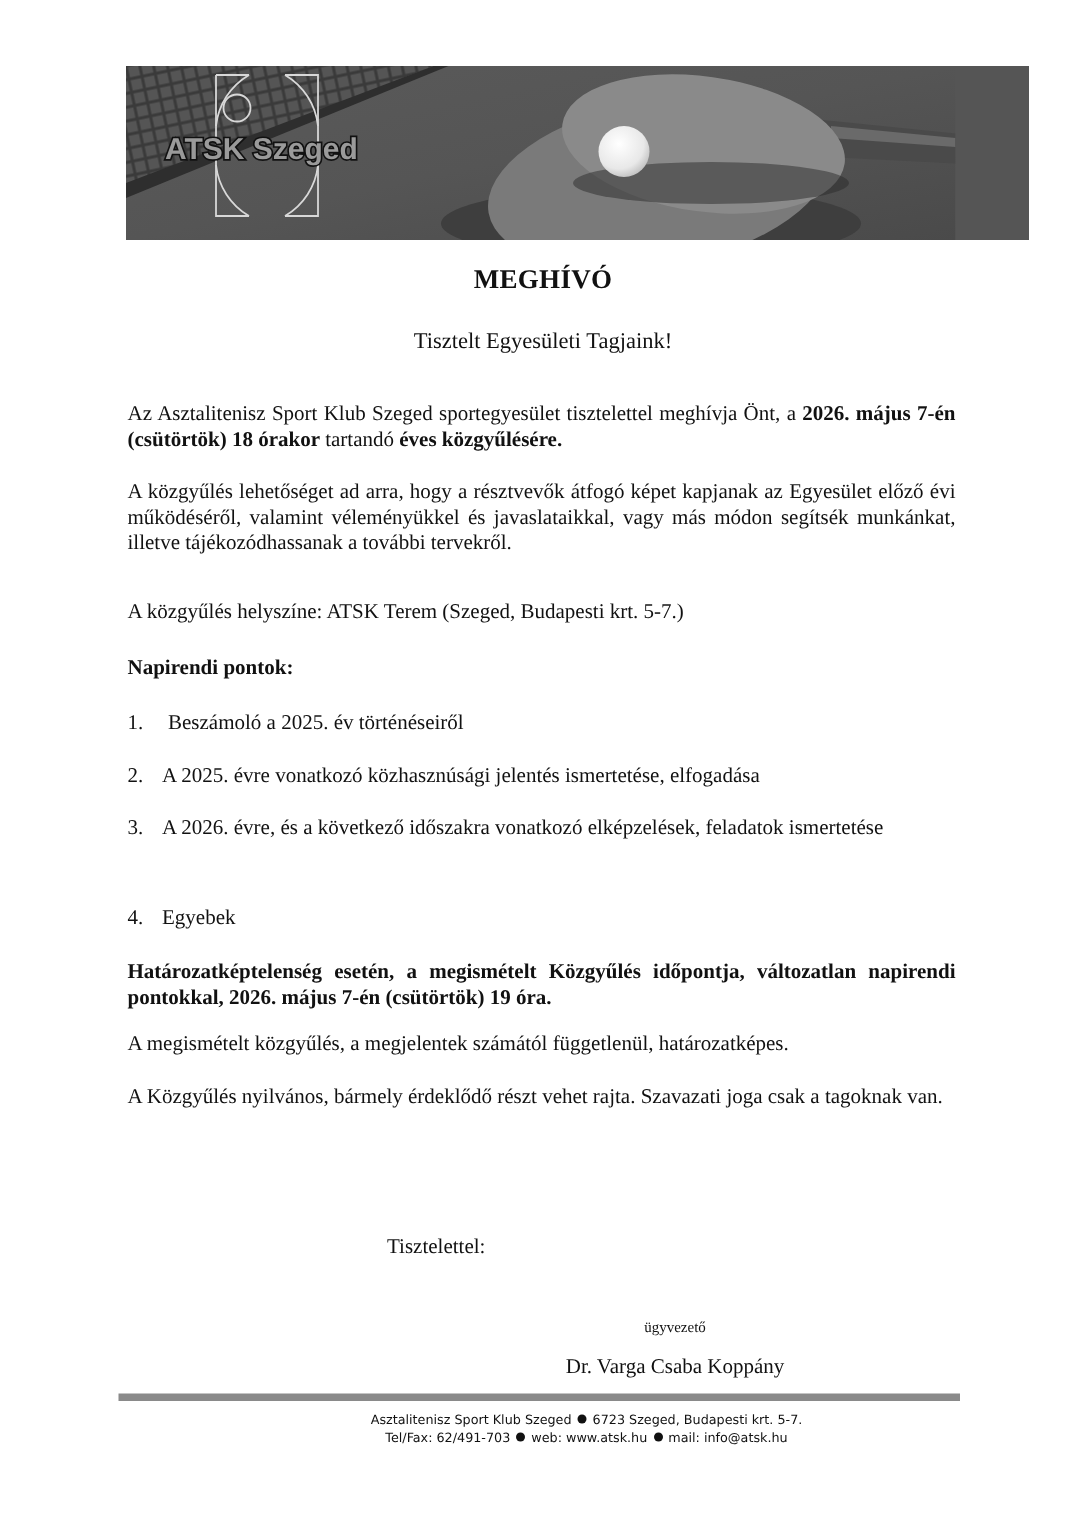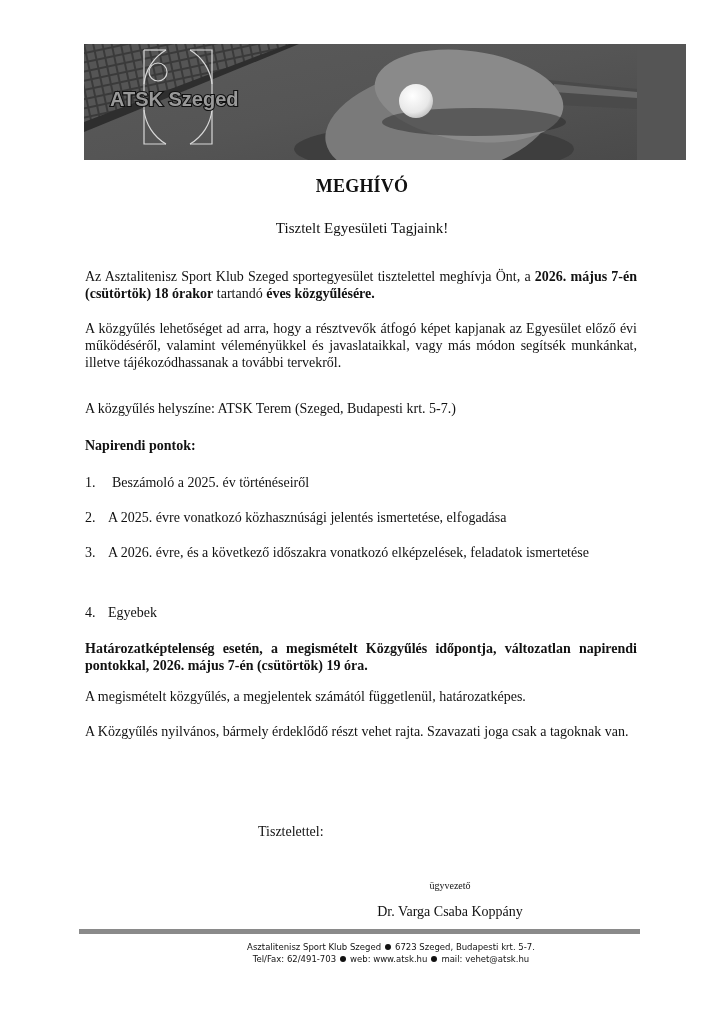--- a/index.html
+++ b/index.html
@@ -219,16 +219,16 @@
 
   <div class="closing">Tisztelettel:</div>
   <div class="sig-name">Dr. Varga Csaba Koppány</div>
   <div class="sig-role">ügyvezető</div>
 
   <div class="footer-bar"></div>
   <div class="footer-line fl-1">
     <span>Asztalitenisz Sport Klub Szeged</span><span class="dot"></span><span>6723 Szeged, Budapesti krt. 5-7.</span>
   </div>
   <div class="footer-line fl-2">
-    <span>Tel/Fax: 62/491-703</span><span class="dot"></span><span>web: www.atsk.hu</span><span class="dot"></span><span>mail: vehet@atsk.hu</span>
+    <span>Tel/Fax: 62/491-703</span><span class="dot"></span><span>web: www.atsk.hu</span><span class="dot"></span><span>mail: info@atsk.hu</span>
   </div>
 
 </div>
 
 </body></html>

